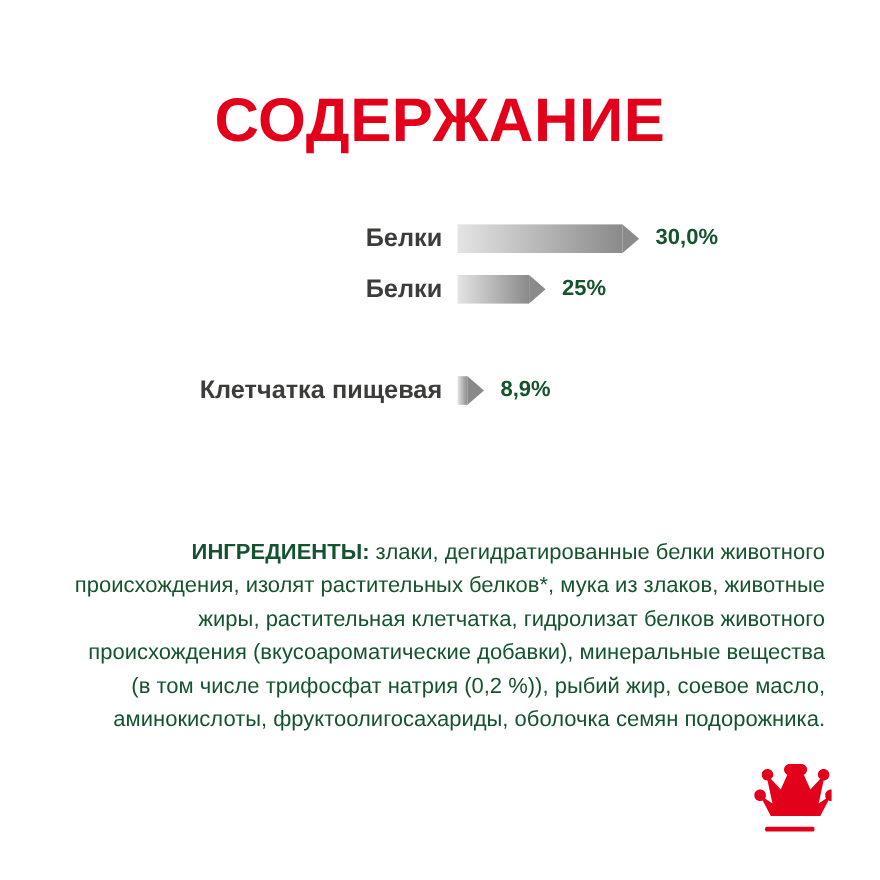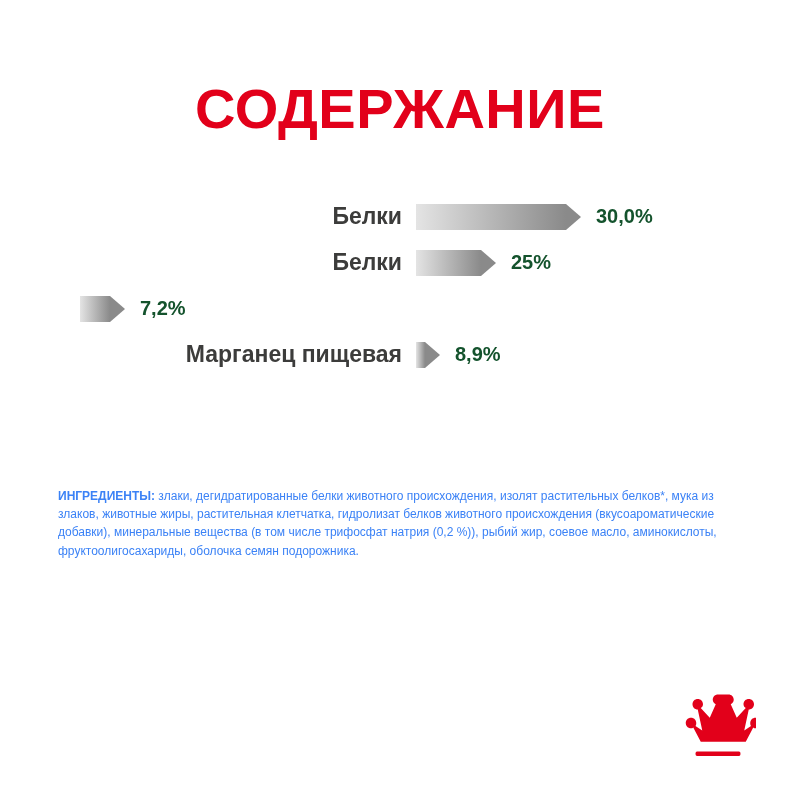--- a/index.html
+++ b/index.html
@@ -88,23 +88,24 @@
     margin-left: 30px;
     white-space: nowrap;
   }
 
   
   .ingredients {
     position: absolute;
     left: 58px;
     right: 50px;
     top: 487px;
-    font-size: 12px;
+    font-size: 20px;
     line-height: 1.52;
-    color: #3b82f6;
+    color: #14532d;
+    text-align: right;
   }
   .ingredients p {
     margin: 0 0 0 0;
   }
   .ingredients b {
     font-weight: bold;
   }
   .block-gap {
     margin-top: 2px;
   }
@@ -145,31 +146,24 @@
       <div class="bar-wrap">
         <div class="bar" style="width:65px">
           <span class="body" style="width:65px"></span>
           <span class="tip"></span>
         </div>
         <div class="chart-value">25%</div>
       </div>
     </div>
 
     <div class="chart-row">
-      <div class="bar-wrap">
-        <div class="bar" style="width:30px">
-          <span class="body" style="width:30px"></span>
-          <span class="tip"></span>
-        </div>
-        <div class="chart-value">7,2%</div>
-      </div>
     </div>
 
     <div class="chart-row">
-      <div class="chart-label">Марганец пищевая</div>
+      <div class="chart-label">Клетчатка пищевая</div>
       <div class="bar-wrap">
         <div class="bar" style="width:9px">
           <span class="body" style="width:9px"></span>
           <span class="tip"></span>
         </div>
         <div class="chart-value">8,9%</div>
       </div>
     </div>
 
   </div>

